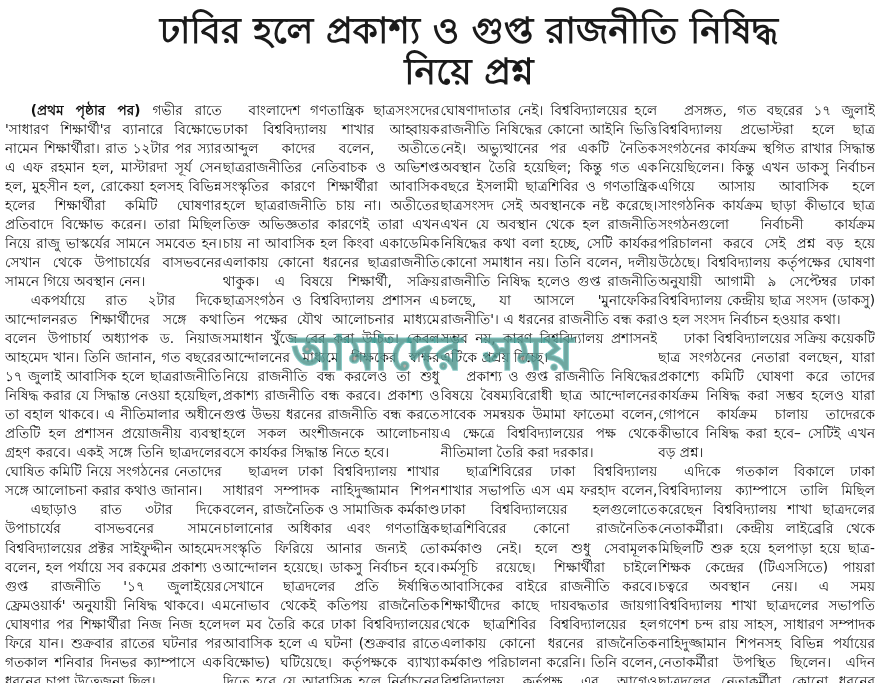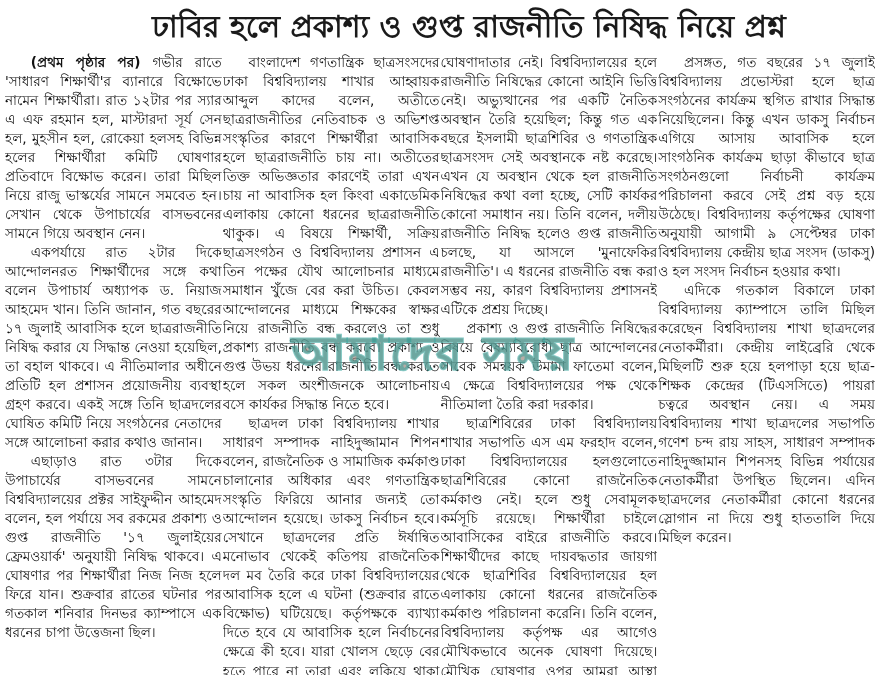--- a/index.html
+++ b/index.html
@@ -9,21 +9,21 @@
     margin:0 auto;
     background:#ffffff;
     color:#151515;
     font-family:"DejaVu Sans","Liberation Sans",sans-serif;
     overflow:hidden;
   }
   .headline{
     margin:0;
     padding:10px 90px 4px 140px;
     text-align:center;
-    font-size:30px;
+    font-size:36px;
     line-height:1.15;
     font-weight:700;
     color:#1a1a1a;
     letter-spacing:0;
   }
   .columns{
     display:flex;
     gap:1px;
     padding:4px 13px 0 5px;
     height:622px;
@@ -85,20 +85,21 @@
 
     <div class="col">
       <p class="cont">ঘোষণাদাতার নেই। বিশ্ববিদ্যালয়ের হলে রাজনীতি নিষিদ্ধের কোনো আইনি ভিত্তি নেই। অভ্যুত্থানের পর একটি নৈতিক অবস্থান তৈরি হয়েছিল; কিন্তু গত এক বছরে ইসলামী ছাত্রশিবির ও গণতান্ত্রিক ছাত্রসংসদ সেই অবস্থানকে নষ্ট করেছে। এখন যে অবস্থান থেকে হল রাজনীতি নিষিদ্ধের কথা বলা হচ্ছে, সেটি কার্যকর কোনো সমাধান নয়। তিনি বলেন, দলীয় রাজনীতি নিষিদ্ধ হলেও গুপ্ত রাজনীতি চলছে, যা আসলে 'মুনাফেকির রাজনীতি'। এ ধরনের রাজনীতি বন্ধ করা সম্ভব নয়, কারণ বিশ্ববিদ্যালয় প্রশাসনই এটিকে প্রশ্রয় দিচ্ছে।</p>
       <p>প্রকাশ্য ও গুপ্ত রাজনীতি নিষিদ্ধের বিষয়ে বৈষম্যবিরোধী ছাত্র আন্দোলনের সাবেক সমন্বয়ক উমামা ফাতেমা বলেন, এ ক্ষেত্রে বিশ্ববিদ্যালয়ের পক্ষ থেকে নীতিমালা তৈরি করা দরকার।</p>
       <p>ছাত্রশিবিরের ঢাকা বিশ্ববিদ্যালয় শাখার সভাপতি এস এম ফরহাদ বলেন, ঢাকা বিশ্ববিদ্যালয়ের হলগুলোতে ছাত্রশিবিরের কোনো রাজনৈতিক কর্মকাণ্ড নেই। হলে শুধু সেবামূলক কর্মসূচি রয়েছে। শিক্ষার্থীরা চাইলে আবাসিকের বাইরে রাজনীতি করবে। শিক্ষার্থীদের কাছে দায়বদ্ধতার জায়গা থেকে ছাত্রশিবির বিশ্ববিদ্যালয়ের হল এলাকায় কোনো ধরনের রাজনৈতিক কর্মকাণ্ড পরিচালনা করেনি। তিনি বলেন, বিশ্ববিদ্যালয় কর্তৃপক্ষ এর আগেও মৌখিকভাবে অনেক ঘোষণা দিয়েছে। মৌখিক ঘোষণার ওপর আমরা আস্থা রাখতে পারি না। বিশ্ববিদ্যালয় প্রশাসনের এখন উচিত সকল স্টেকহোল্ডারের সঙ্গে বসে ঐকমত্যের ভিত্তিতে একটি লিখিত নীতিমালা তৈরি করা।</p>
 
     </div>
 
     <div class="col">
       <p>প্রসঙ্গত, গত বছরের ১৭ জুলাই বিশ্ববিদ্যালয় প্রভোস্টরা হলে ছাত্র সংগঠনের কার্যক্রম স্থগিত রাখার সিদ্ধান্ত নিয়েছিলেন। কিন্তু এখন ডাকসু নির্বাচন এগিয়ে আসায় আবাসিক হলে সাংগঠনিক কার্যক্রম ছাড়া কীভাবে ছাত্র সংগঠনগুলো নির্বাচনী কার্যক্রম পরিচালনা করবে সেই প্রশ্ন বড় হয়ে উঠেছে। বিশ্ববিদ্যালয় কর্তৃপক্ষের ঘোষণা অনুযায়ী আগামী ৯ সেপ্টেম্বর ঢাকা বিশ্ববিদ্যালয় কেন্দ্রীয় ছাত্র সংসদ (ডাকসু) ও হল সংসদ নির্বাচন হওয়ার কথা।</p>
+      <p>ঢাকা বিশ্ববিদ্যালয়ের সক্রিয় কয়েকটি ছাত্র সংগঠনের নেতারা বলছেন, যারা প্রকাশ্যে কমিটি ঘোষণা করে তাদের কার্যক্রম নিষিদ্ধ করা সম্ভব হলেও যারা গোপনে কার্যক্রম চালায় তাদেরকে কীভাবে নিষিদ্ধ করা হবে– সেটিই এখন বড় প্রশ্ন।</p>
       <p>এদিকে গতকাল বিকালে ঢাকা বিশ্ববিদ্যালয় ক্যাম্পাসে তালি মিছিল করেছেন বিশ্ববিদ্যালয় শাখা ছাত্রদলের নেতাকর্মীরা। কেন্দ্রীয় লাইব্রেরি থেকে মিছিলটি শুরু হয়ে হলপাড়া হয়ে ছাত্র-শিক্ষক কেন্দ্রের (টিএসসিতে) পায়রা চত্বরে অবস্থান নেয়। এ সময় বিশ্ববিদ্যালয় শাখা ছাত্রদলের সভাপতি গণেশ চন্দ রায় সাহস, সাধারণ সম্পাদক নাহিদুজ্জামান শিপনসহ বিভিন্ন পর্যায়ের নেতাকর্মীরা উপস্থিত ছিলেন। এদিন ছাত্রদলের নেতাকর্মীরা কোনো ধরনের স্লোগান না দিয়ে শুধু হাততালি দিয়ে মিছিল করেন।</p>
     </div>
 
   </div>
 
   <div class="watermark">আমাদের সময়</div>
 
 </div>
 
 </body></html>

